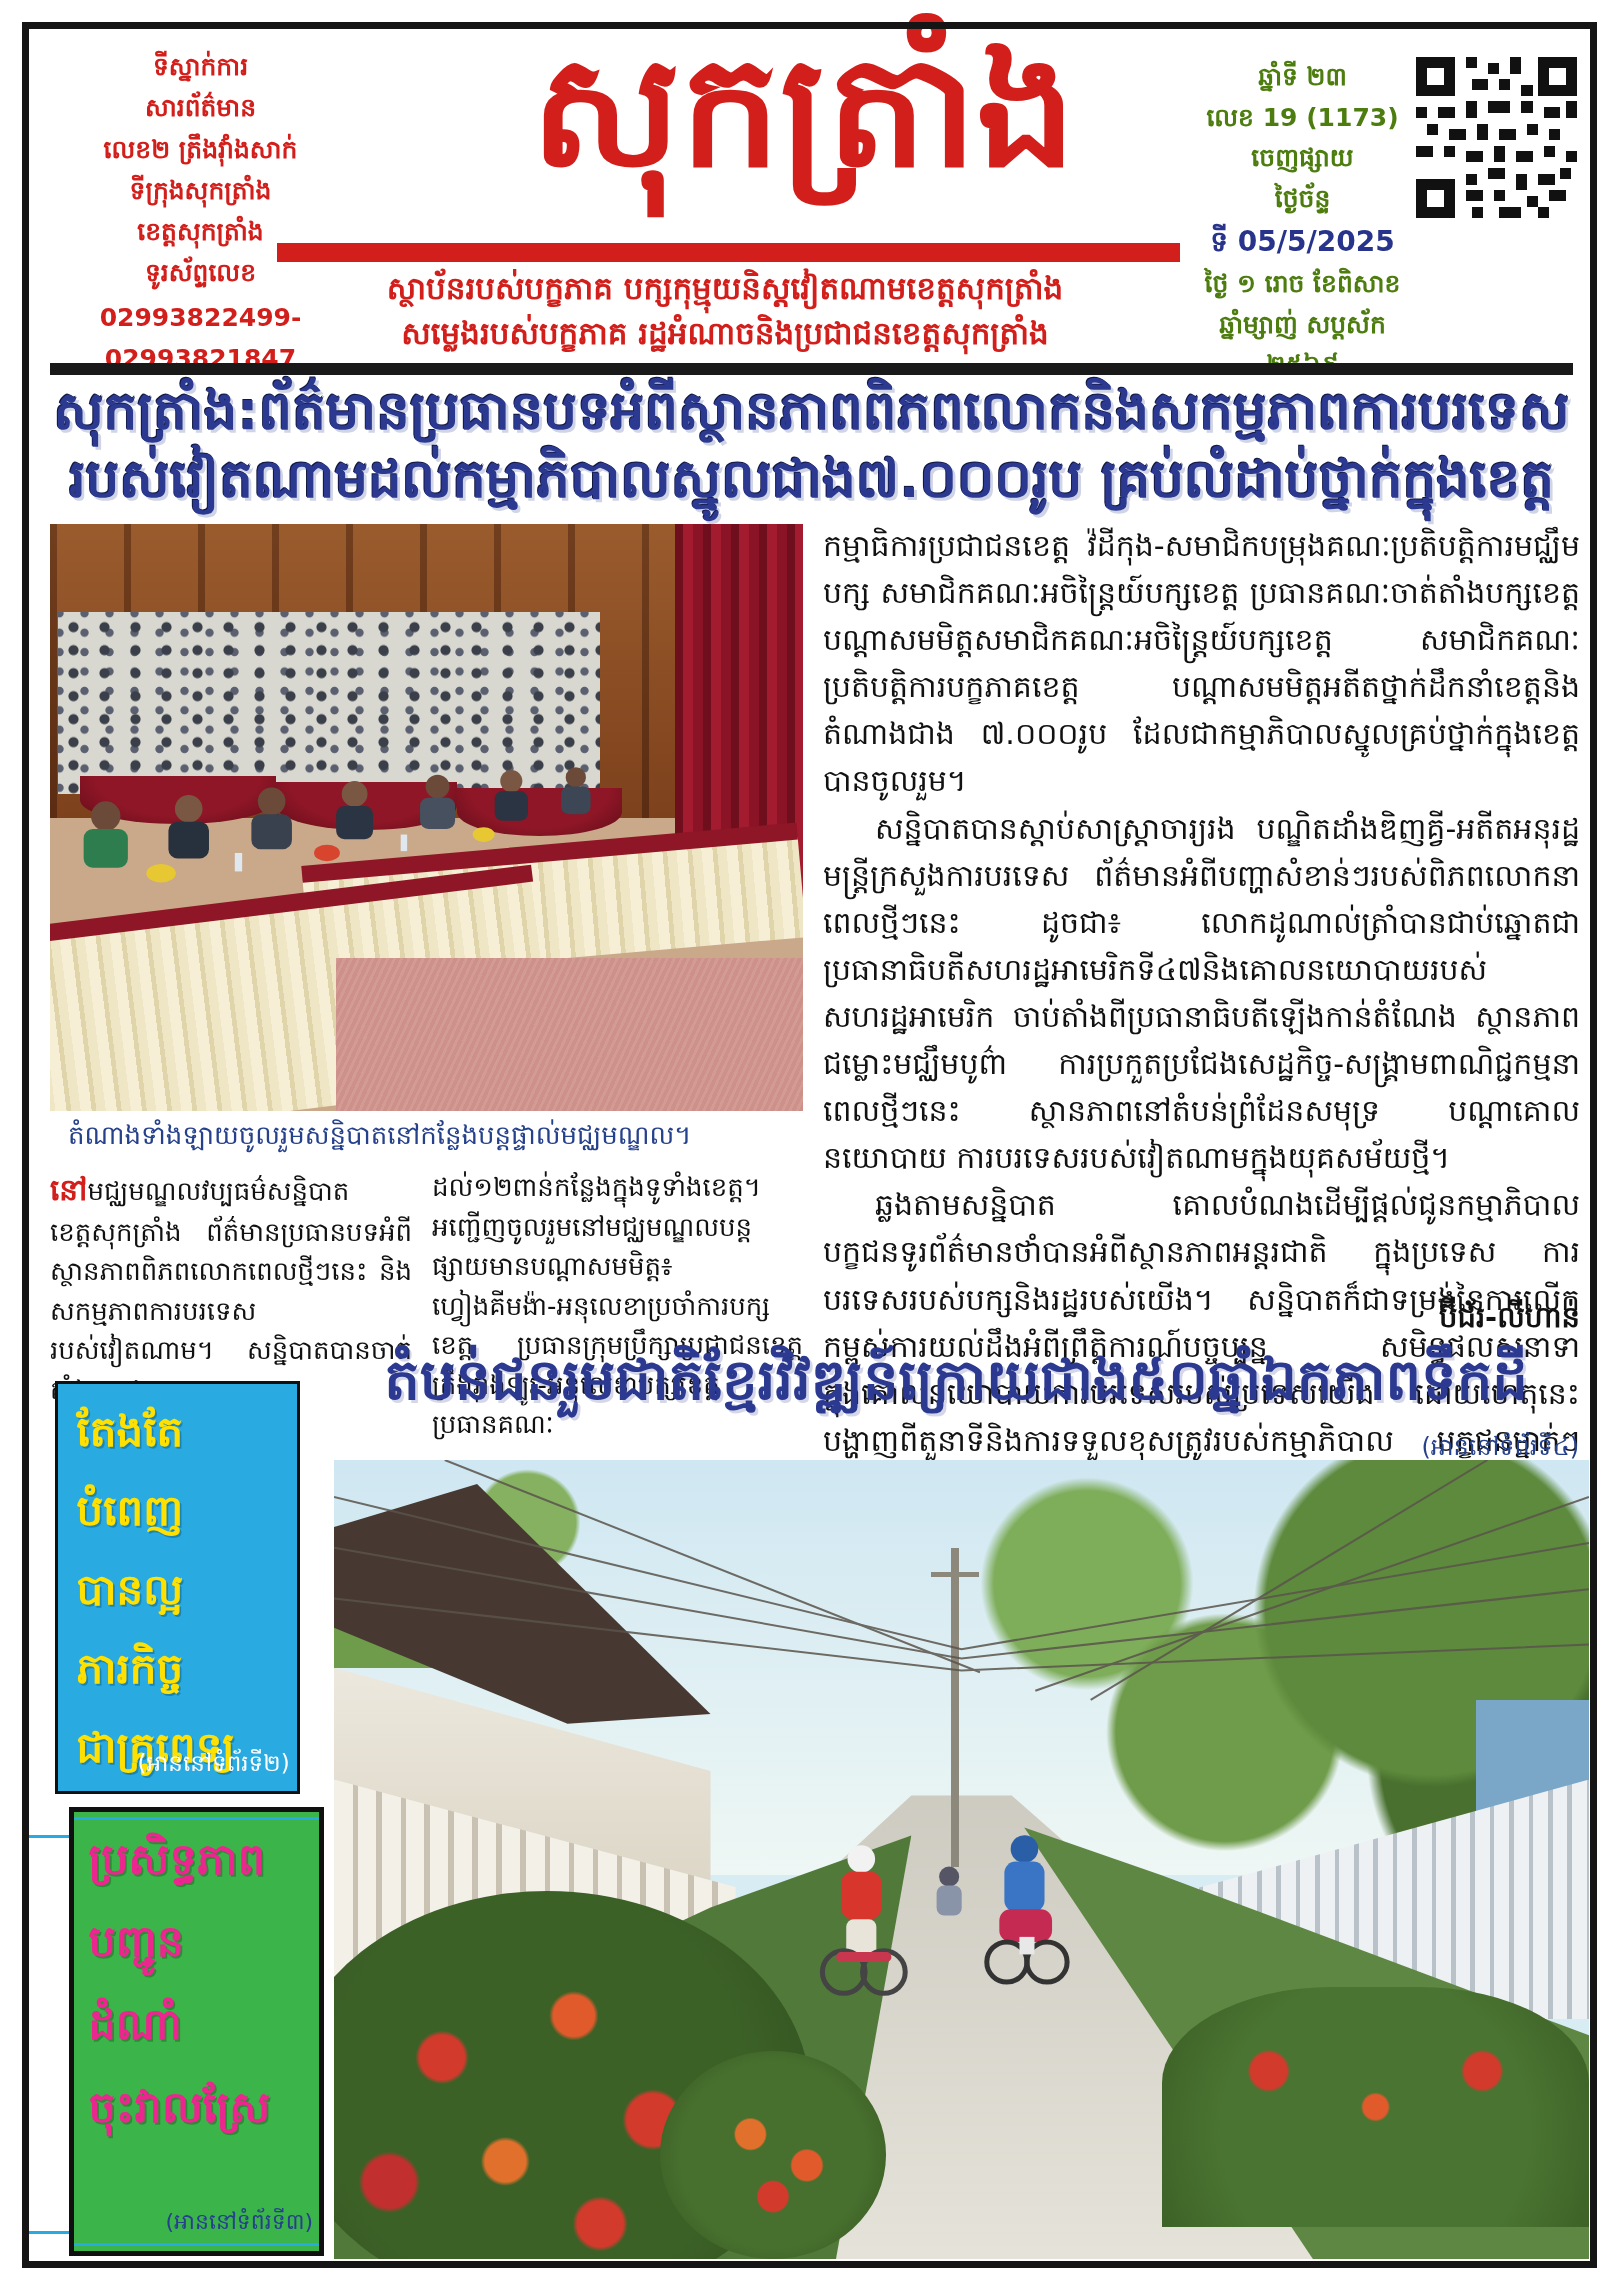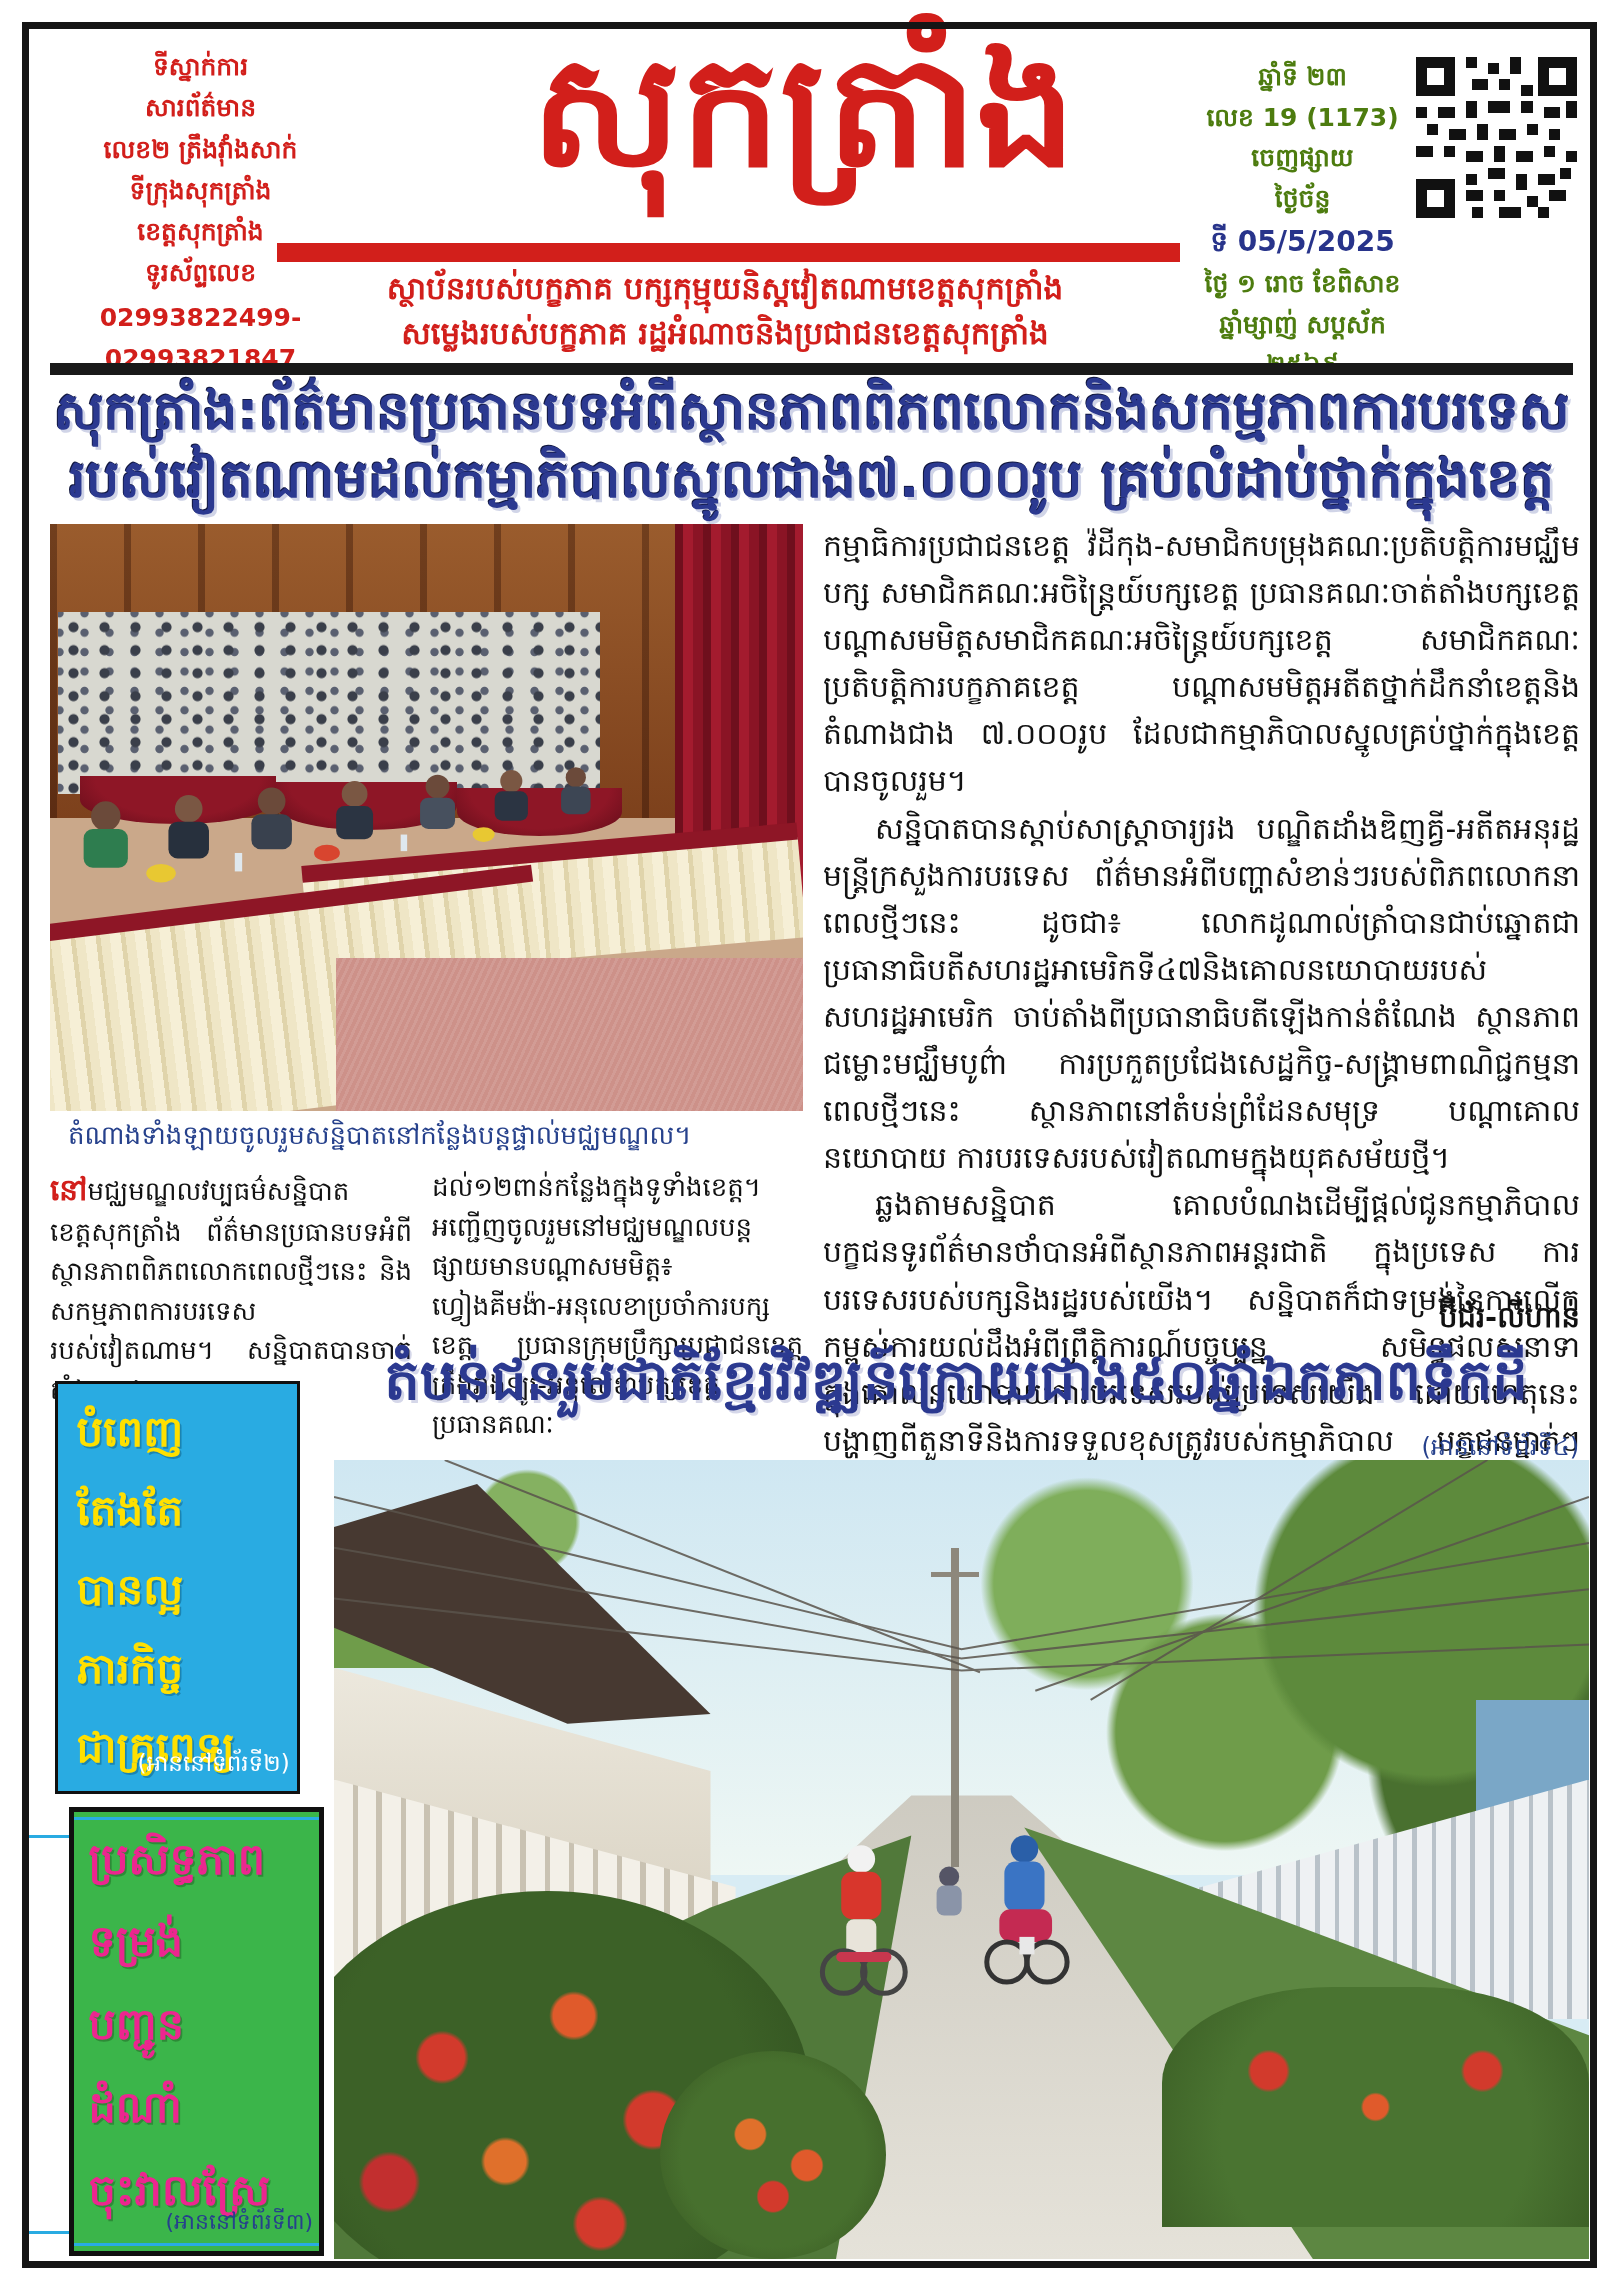--- a/index.html
+++ b/index.html
@@ -275,34 +275,33 @@
   </div>
   <div class="byline khm">ប៊ីជ័រ-លីហាន់</div>
 
   <div class="bcol bcol1 khm"><span class="lead-red">នៅ</span><span>មជ្ឈមណ្ឌលវប្បធម៌សន្និបាតខេត្តសុកត្រាំង ព័ត៌មានប្រធានបទអំពីស្ថានភាពពិភពលោកពេលថ្មីៗនេះ និងសកម្មភាពការបរទេសរបស់វៀតណាម។ សន្និបាតបានចាត់តាំងបន្តផ្សាយ</span></div>
   <div class="bcol bcol2 khm">ដល់១២ពាន់កន្លែងក្នុងទូទាំងខេត្ត។ អញ្ជើញចូលរួមនៅមជ្ឈមណ្ឌលបន្តផ្សាយមានបណ្តាសមមិត្ត៖ ហ្វៀងគីមង៉ា-អនុលេខាប្រចាំការបក្សខេត្ត ប្រធានក្រុមប្រឹក្សាប្រជាជនខេត្ត ត្រឹងវ៉ាំងឡូវ-អនុលេខាបក្សខេត្ត ប្រធានគណៈ</div>
 
   <h2 class="headline2 khm">តំបន់ជនរួមជាតិខ្មែរវិវឌ្ឍន៍ក្រោយជាង៥០ឆ្នាំឯកភាពទឹកដី</h2>
   <div class="h2cont khm">(អាននៅទំព័រទី៤)</div>
 
   <div class="teaser-blue">
+    <div class="ln khm">តែងតែ</div>
     <div class="ln khm">បំពេញ</div>
-    <div class="ln khm">តែងតែ</div>
     <div class="ln khm">បានល្អ</div>
     <div class="ln khm">ភារកិច្ច</div>
     <div class="ln khm">ជាគ្រូពេទ្យ</div>
     <div class="cont khm">(អាននៅទំព័រទី២)</div>
   </div>
 
   <div class="teaser-green-wrap">
     <div class="tg-outline"></div>
     <div class="tg-box">
       <div class="cyan t"></div>
       <div class="ln khm">ប្រសិទ្ធភាព</div>
-      <div class="ln khm">ទម្រង់</div>
       <div class="ln khm">បញ្ជូន</div>
       <div class="ln khm">ដំណាំ</div>
       <div class="ln khm">ចុះវាលស្រែ</div>
       <div class="cont khm">(អាននៅទំព័រទី៣)</div>
       <div class="cyan b"></div>
     </div>
   </div>
 
   <div class="photo2">
     <div class="p2-sky"></div>

